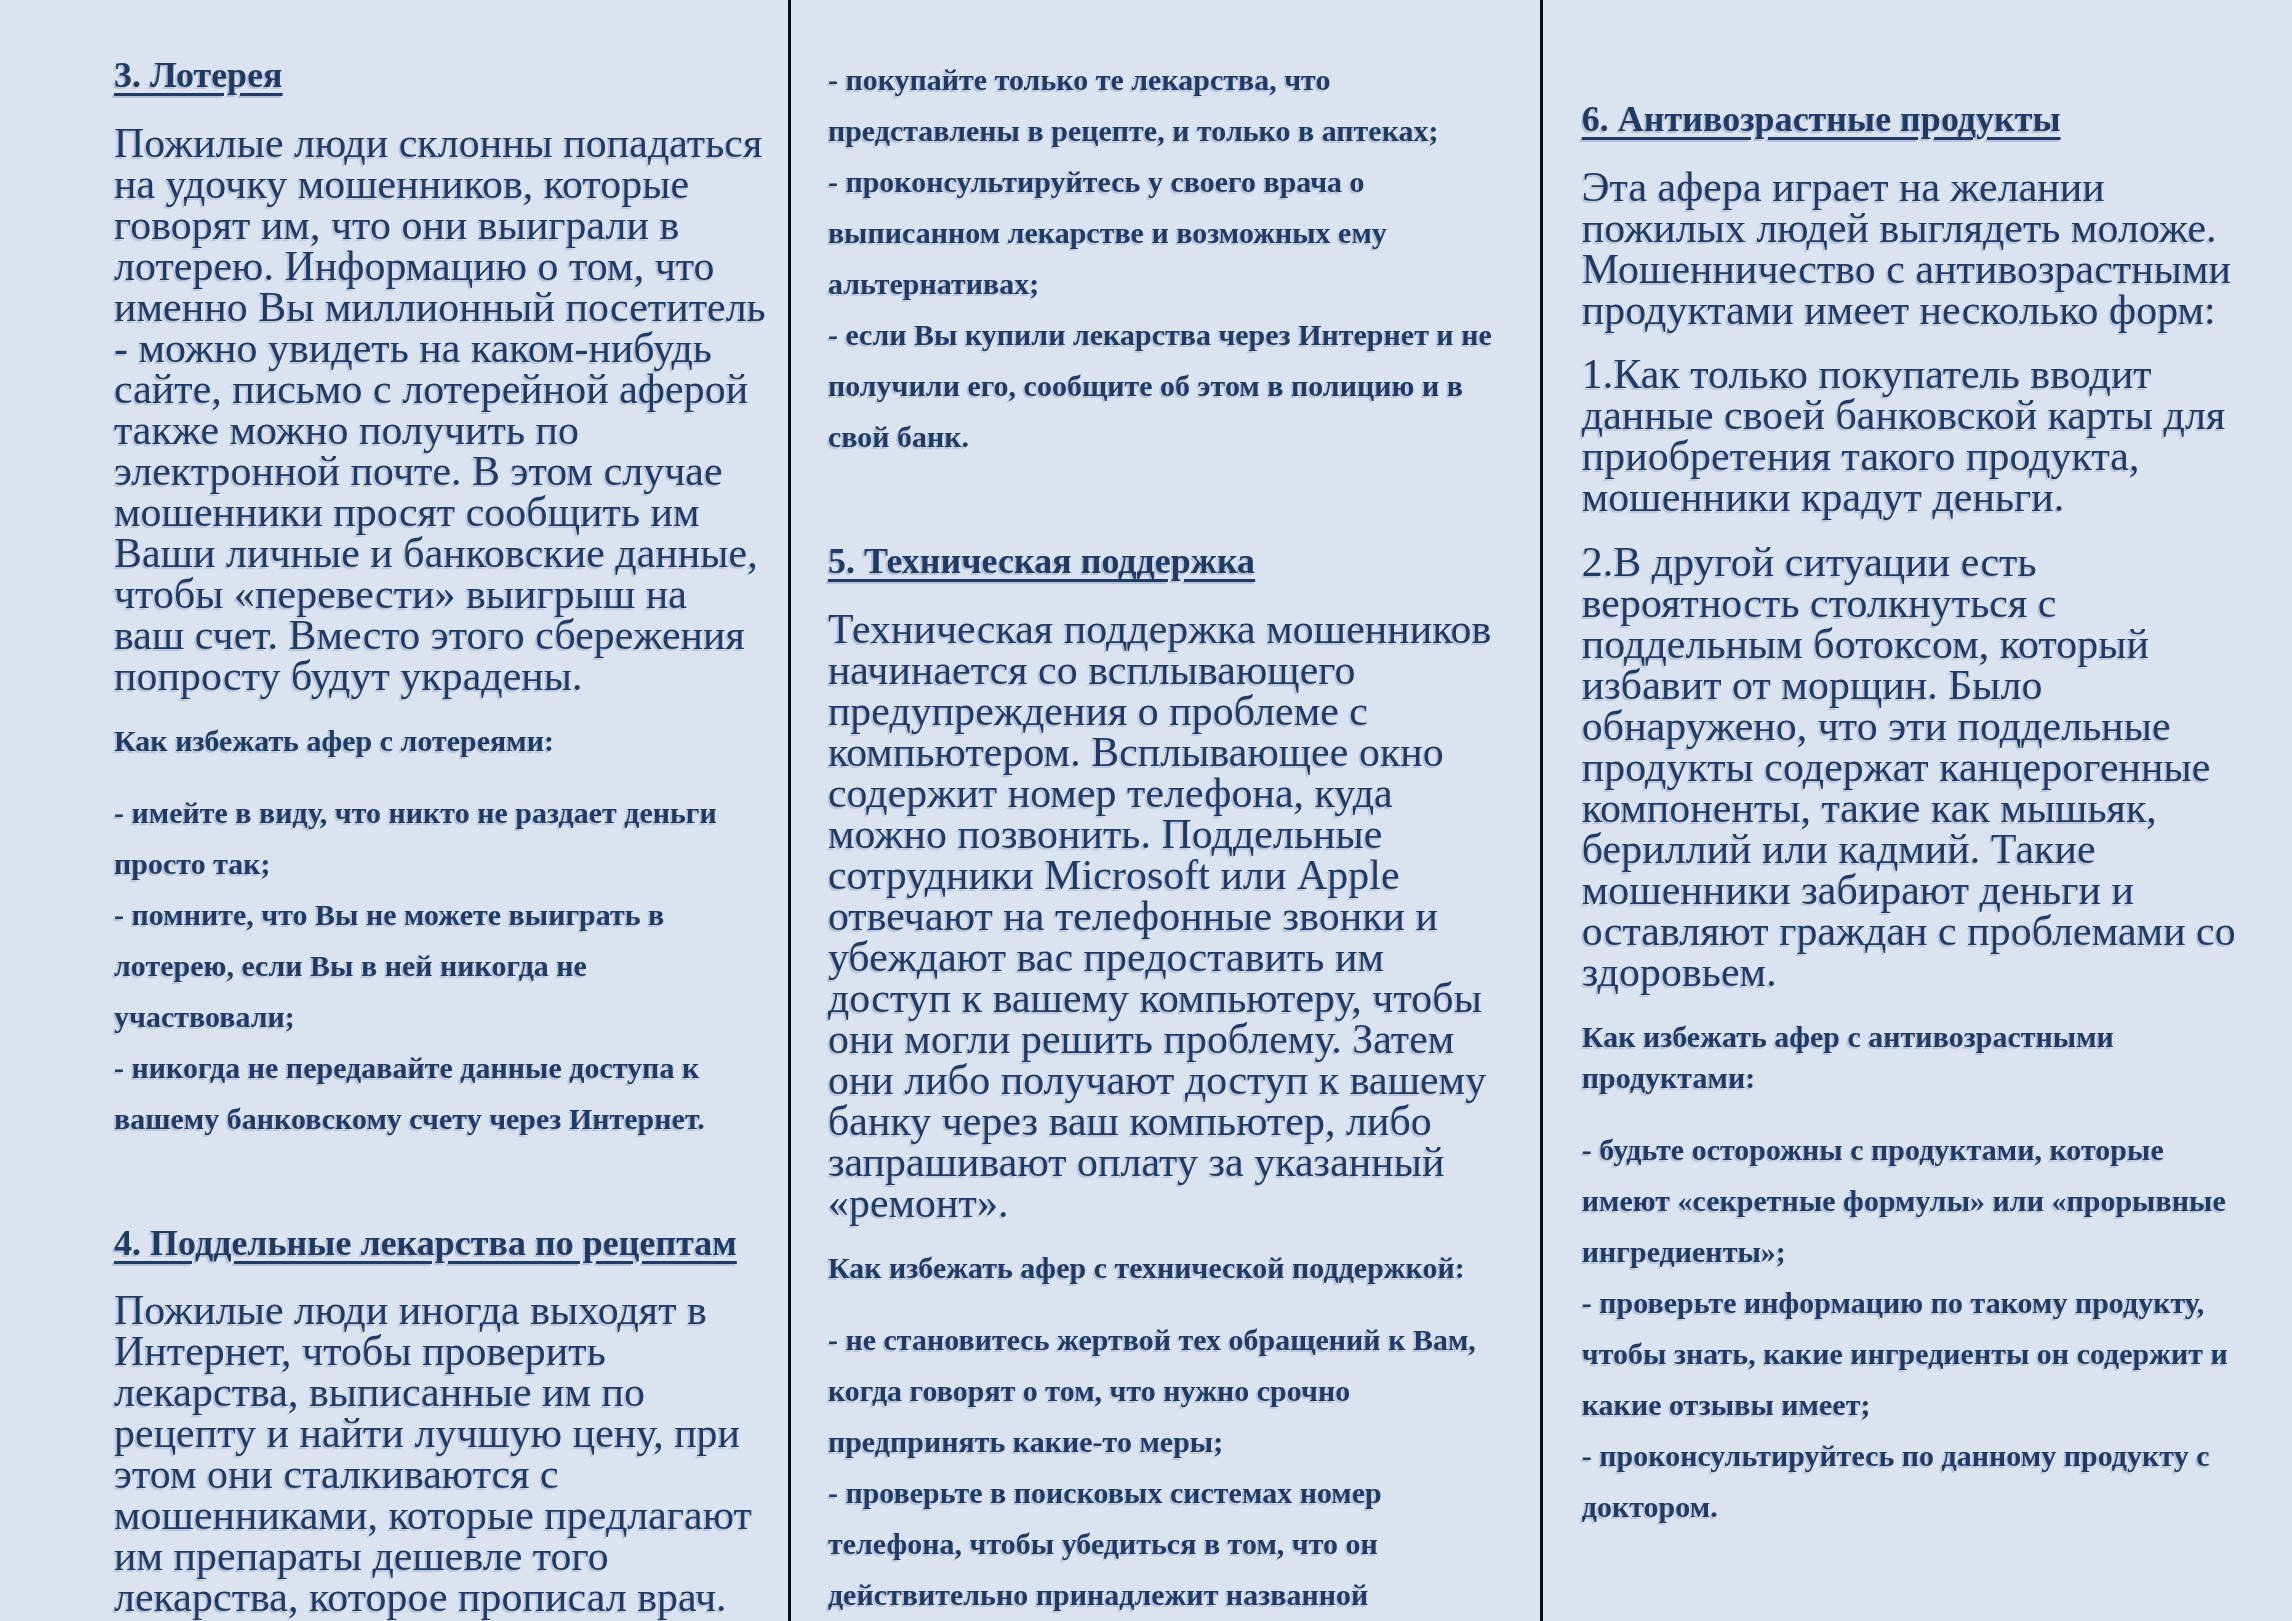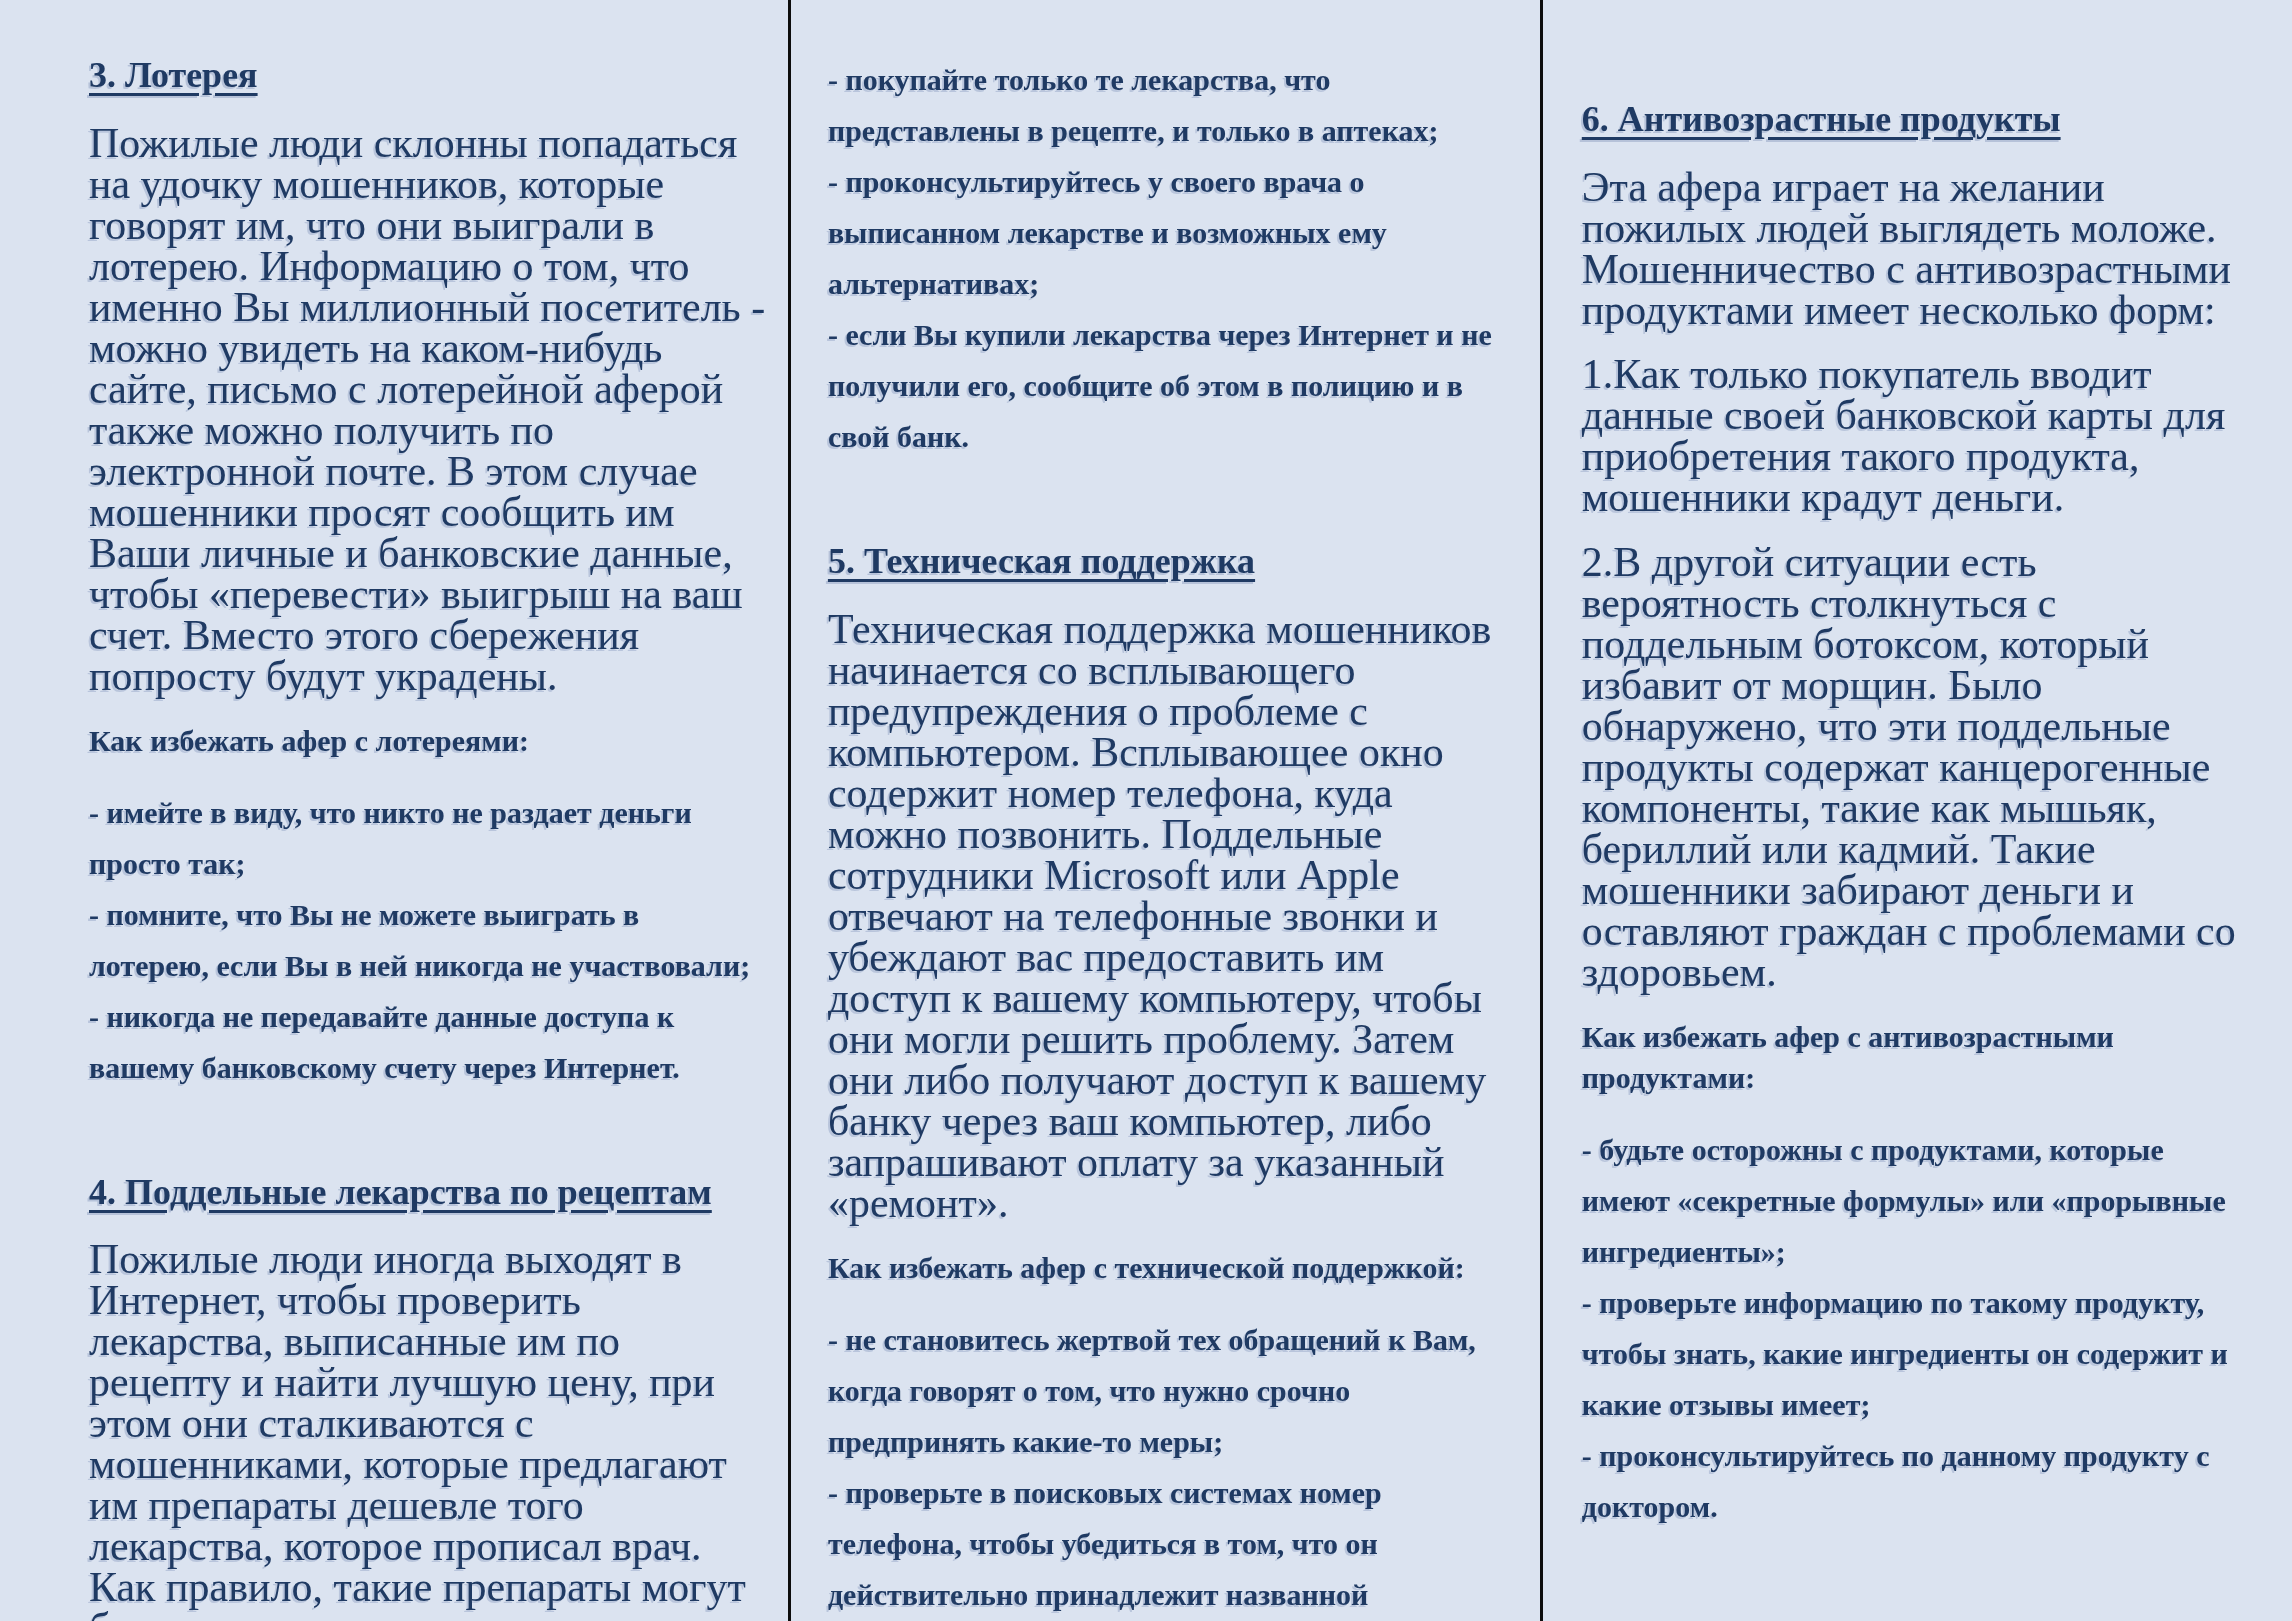--- a/index.html
+++ b/index.html
@@ -24,21 +24,21 @@
   .divider{
     width:2.9px;height:1621px;
     background:var(--divider);
     flex:0 0 2.9px;
   }
   .col{
     height:1621px;
     padding-top:54px;
     overflow:hidden;
   }
-  .col1{flex:0 0 788px;padding-left:89px;padding-right:21.6px;}
+  .col1{flex:0 0 788px;padding-left:114px;padding-right:21.6px;}
   .col2{flex:0 0 749px;padding-left:37px;padding-right:25.5px;}
   .col3{flex:0 0 750px;padding-left:39px;padding-right:53px;margin-top:44px;}
   .heading{
     font-size:36px;
     font-weight:bold;
     text-decoration:underline;
     text-underline-offset:5.9px;
     line-height:1.2;
     margin:0 0 25.5px 0;
     text-shadow:-2px 2px 0 rgba(151,168,199,0.55);

